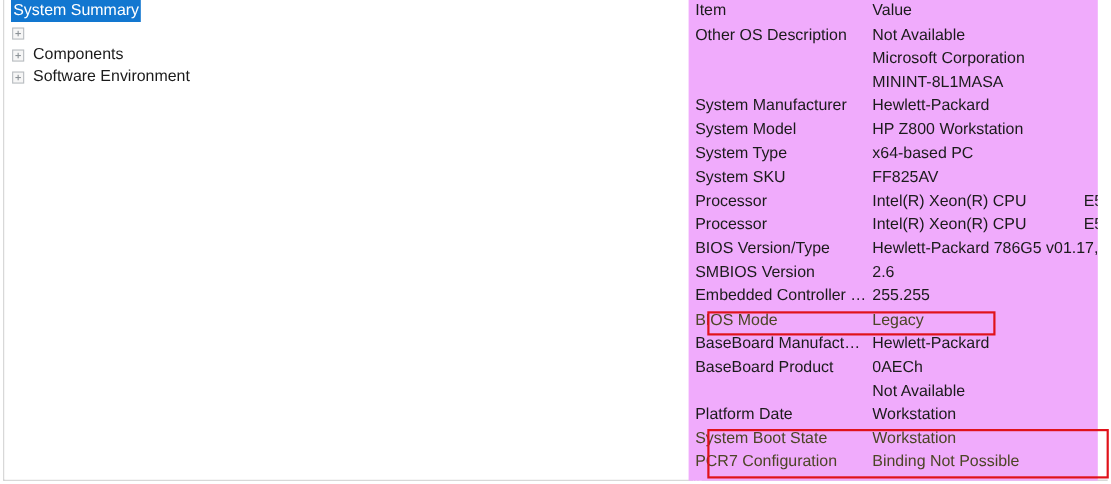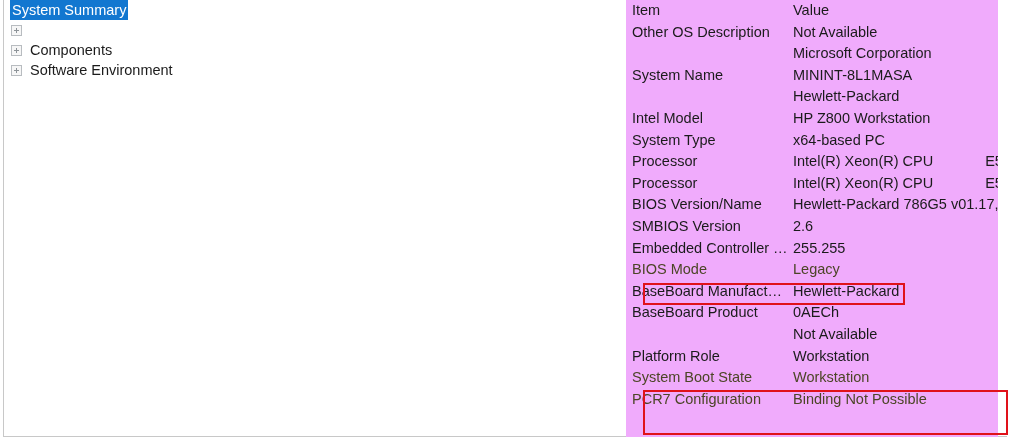--- a/index.html
+++ b/index.html
@@ -213,44 +213,48 @@
         <div class="col-value"><span class="val-main">Value</span></div>
       </div>
       <div class="list-row">
         <div class="col-item">Other OS Description</div>
         <div class="col-value"><span class="val-main">Not Available</span></div>
       </div>
       <div class="list-row">
         <div class="col-value"><span class="val-main">Microsoft Corporation</span></div>
       </div>
       <div class="list-row">
-        <div class="col-item">System Name</div>
         <div class="col-value"><span class="val-main">MININT-8L1MASA</span></div>
       </div>
       <div class="list-row">
+        <div class="col-item">System Manufacturer</div>
         <div class="col-value"><span class="val-main">Hewlett-Packard</span></div>
       </div>
       <div class="list-row">
-        <div class="col-item">Intel Model</div>
+        <div class="col-item">System Model</div>
         <div class="col-value"><span class="val-main">HP Z800 Workstation</span></div>
       </div>
       <div class="list-row">
         <div class="col-item">System Type</div>
         <div class="col-value"><span class="val-main">x64-based PC</span></div>
       </div>
       <div class="list-row">
+        <div class="col-item">System SKU</div>
+        <div class="col-value"><span class="val-main">FF825AV</span></div>
+      </div>
+      <div class="list-row">
         <div class="col-item">Processor</div>
         <div class="col-value"><span class="val-main">Intel(R) Xeon(R) CPU</span><span class="val-tail">E5506</span></div>
       </div>
       <div class="list-row">
         <div class="col-item">Processor</div>
         <div class="col-value"><span class="val-main">Intel(R) Xeon(R) CPU</span><span class="val-tail">E5506</span></div>
       </div>
       <div class="list-row">
-        <div class="col-item">BIOS Version/Name</div>
+        <div class="col-item">BIOS Version/Type</div>
         <div class="col-value"><span class="val-main">Hewlett-Packard 786G5 v01.17, 8/</span></div>
       </div>
       <div class="list-row">
         <div class="col-item">SMBIOS Version</div>
         <div class="col-value"><span class="val-main">2.6</span></div>
       </div>
       <div class="list-row">
         <div class="col-item">Embedded Controller V...</div>
         <div class="col-value"><span class="val-main">255.255</span></div>
       </div>
@@ -263,21 +267,21 @@
         <div class="col-value"><span class="val-main">Hewlett-Packard</span></div>
       </div>
       <div class="list-row">
         <div class="col-item">BaseBoard Product</div>
         <div class="col-value"><span class="val-main">0AECh</span></div>
       </div>
       <div class="list-row">
         <div class="col-value"><span class="val-main">Not Available</span></div>
       </div>
       <div class="list-row">
-        <div class="col-item">Platform Role</div>
+        <div class="col-item">Platform Date</div>
         <div class="col-value"><span class="val-main">Workstation</span></div>
       </div>
       <div class="list-row flagged">
         <div class="col-item">System Boot State</div>
         <div class="col-value"><span class="val-main">Workstation</span></div>
       </div>
       <div class="list-row flagged">
         <div class="col-item">PCR7 Configuration</div>
         <div class="col-value"><span class="val-main">Binding Not Possible</span></div>
       </div>

